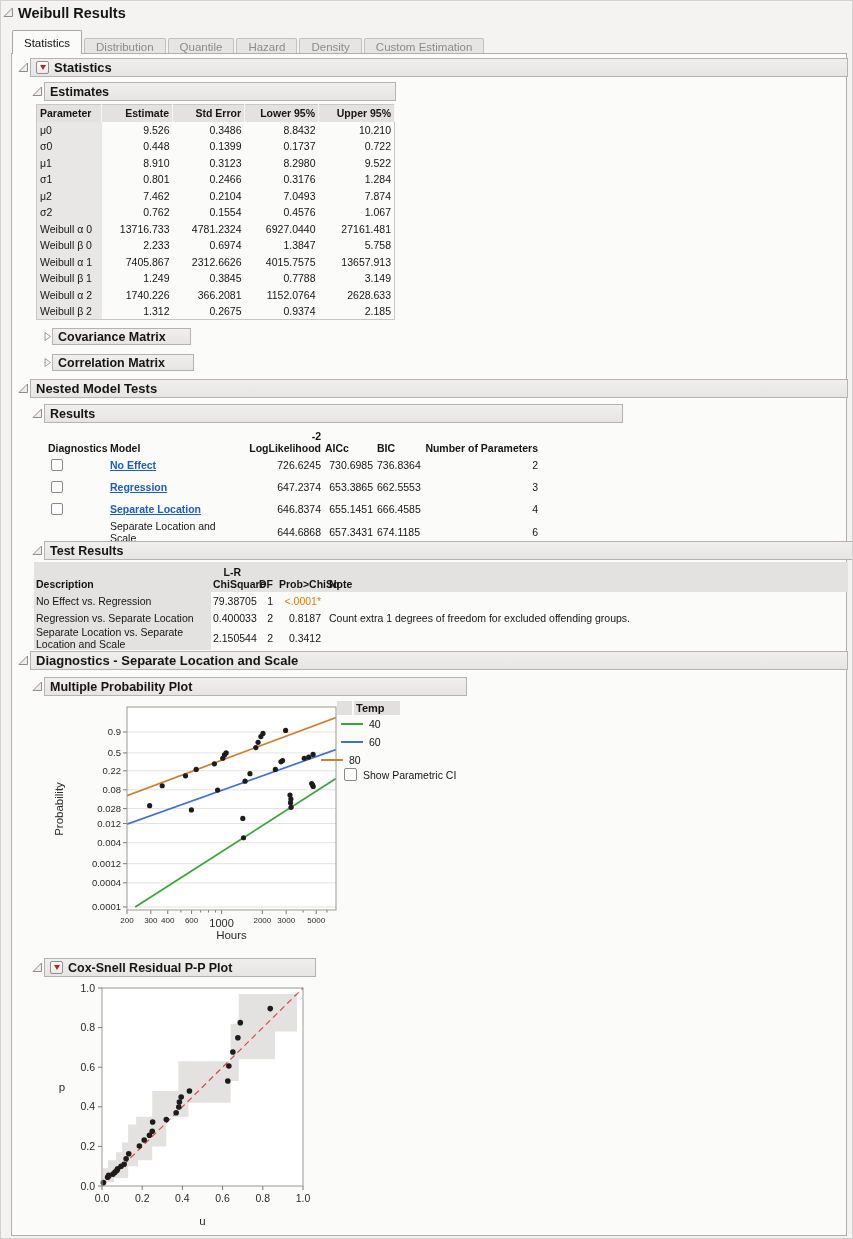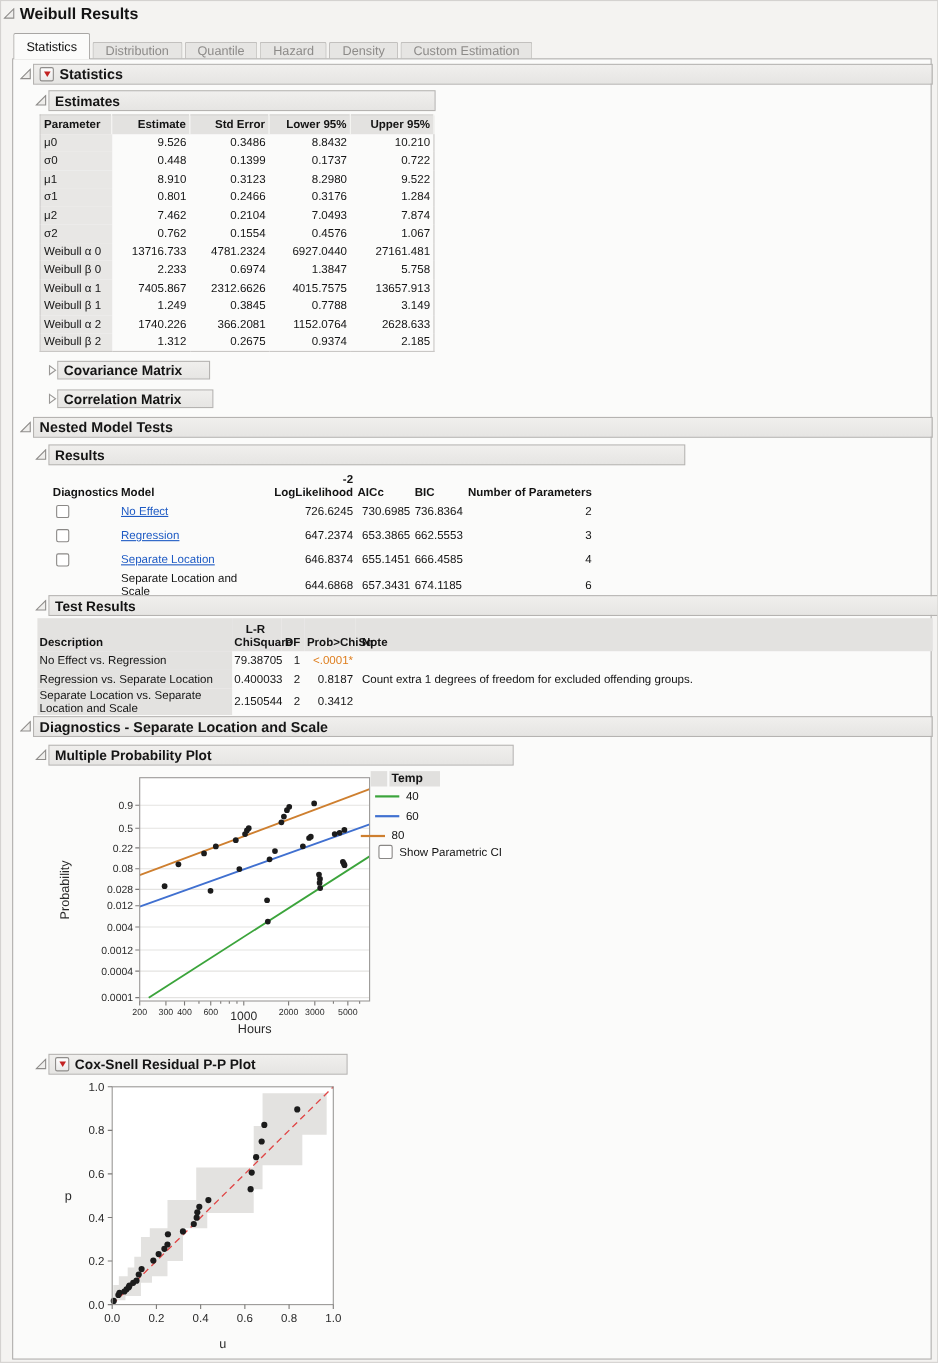--- a/index.html
+++ b/index.html
@@ -33,21 +33,21 @@
   table { border-collapse: collapse; font-size: 10.5px; color: #141414; table-layout: fixed; z-index: 2; }
   #estimates-table { border: 1px solid #c9c7c5; }
   #estimates-table th { background: #e3e2e0; font-weight: bold; height: 17px; padding: 0 3px;
                         border-right: 1px solid #f6f5f3; }
   #estimates-table td { height: 16.5px; padding: 0 3px; }
   #estimates-table .param { background: #e8e7e5; text-align: left; }
   #estimates-table .num, #estimates-table th.num { text-align: right; }
   #models-table th { font-weight: bold; height: 17px; padding: 0 2px; vertical-align: bottom; }
   #models-table td { height: 22px; padding: 0 2px; vertical-align: middle; }
   .al { text-align: left; } .ar { text-align: right; }
-  .model-link { color: #1f5bc4; text-decoration: underline; cursor: pointer; }
+  .model-link { color: #1f5bc4; text-decoration: underline; cursor: pointer; font-weight: bold; }
   .cb { width: 12px; height: 12px; background: #fff; border: 1px solid #8a8886; border-radius: 2px; }
   #test-table th { background: #e3e2e0; font-weight: bold; vertical-align: bottom; padding: 2px; height: 30px; }
   #test-table td { height: 17px; padding: 0 2px; }
   #test-table .desc { background: #e3e2e0; }
   
   .legend-box { position: absolute; background: #e1e0de; }
   .legend-title { font-size: 11px; font-weight: bold; padding: 1px 0 0 2px; }
   .legend-item { position: absolute; display: flex; align-items: center; gap: 6px; font-size: 10.5px; }
   .legend-line { width: 22px; height: 0; border-top: 2.5px solid #000; }
   .cb-row { position: absolute; display: flex; align-items: center; gap: 6px; font-size: 10.5px; text-align: center; }
@@ -524,17 +524,17 @@
     </svg>
 
 <div class="legend-item" style="left: 340px; top: 717px;">
       <span class="legend-line" style="border-top-color: rgb(59, 164, 59);"></span>
       <span>40</span>
     </div>
     <div class="legend-item" style="left: 340px; top: 735px;">
       <span class="legend-line" style="border-top-color: rgb(64, 112, 208);"></span>
       <span>60</span>
     </div>
-    <div class="legend-item" style="left: 327px; top: 753px;">
+    <div class="legend-item" style="left: 320px; top: 753px;">
       <span class="legend-line" style="border-top-color: rgb(206, 127, 47);"></span>
       <span>80</span>
     </div>
   </div>
 
 </body></html>

